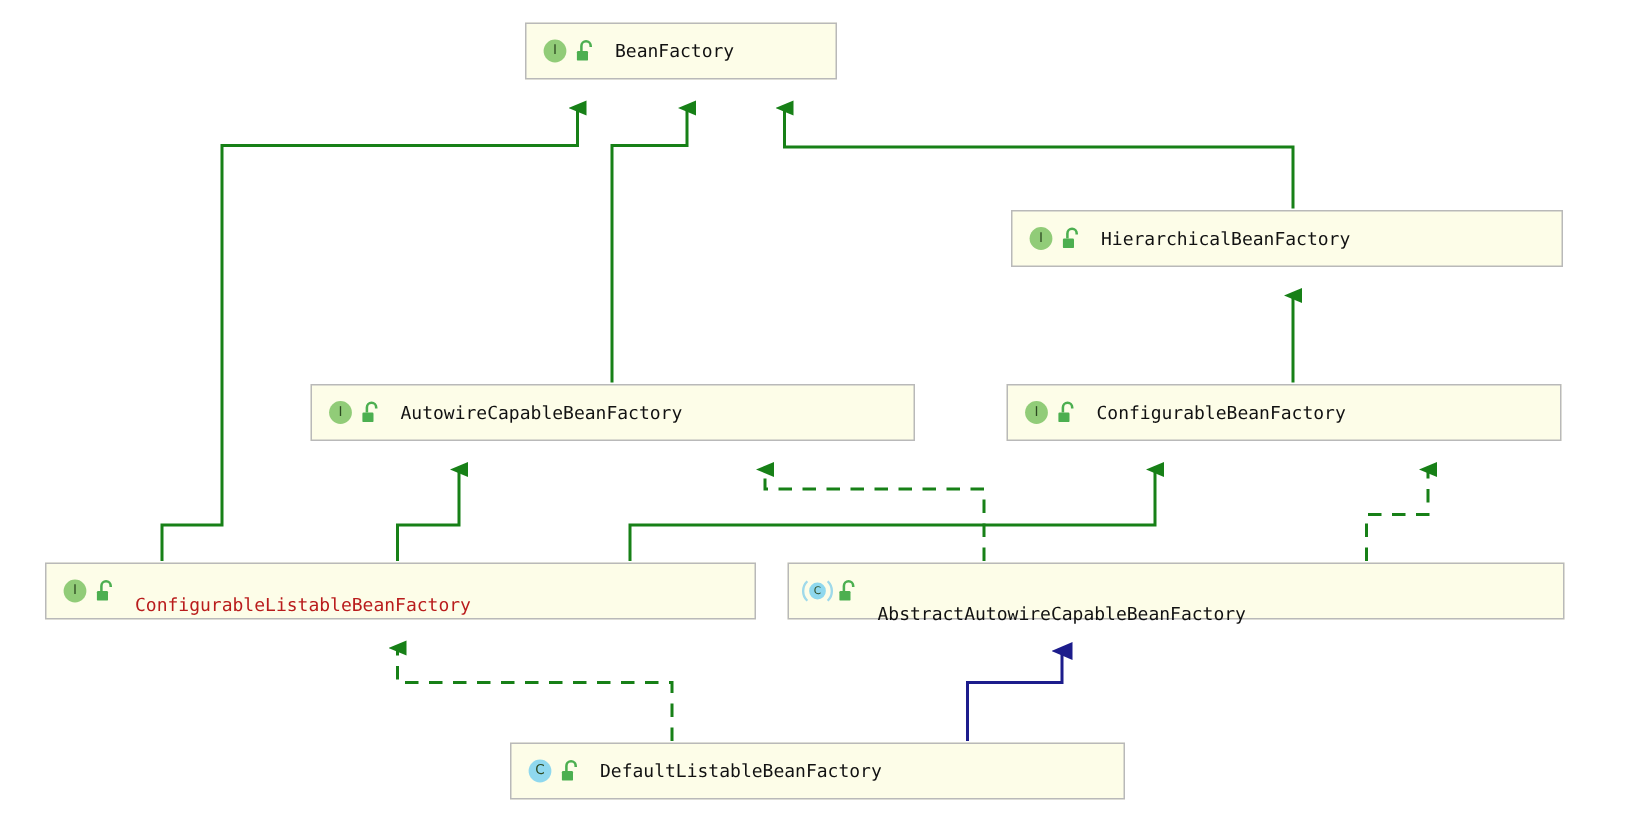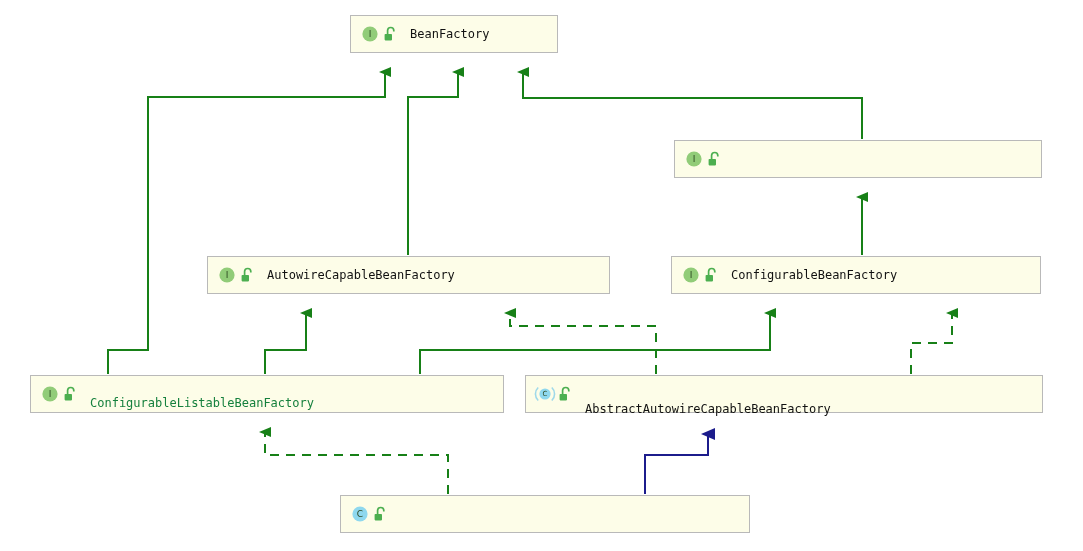--- a/index.html
+++ b/index.html
@@ -107,20 +107,21 @@
         <span class="node-icon-wrap">
           <svg class="type-icon" viewBox="0 0 22 22">
             <circle cx="11" cy="11" r="7.6" fill="#91cc78"></circle>
             <text x="11" y="11" text-anchor="middle" dominant-baseline="central" font-family="&quot;DejaVu Sans&quot;, sans-serif" font-size="9" fill="#2d4a22">I</text>
           </svg>
           <svg class="vis-icon" viewBox="0 0 15 16">
             <path d="M4.6,8 L4.6,4.6 A3.1,3.1 0 0 1 10.8,4.6 L10.8,5.4" fill="none" stroke="#4caf50" stroke-width="1.7"></path>
             <rect x="1.6" y="8" width="7.4" height="6.4" rx="0.8" fill="#4caf50"></rect>
           </svg>
         </span>
+        <span class="node-label" style="color: rgb(17, 17, 17);">HierarchicalBeanFactory</span>
       </div>
       <div class="node" style="left: 207px; top: 256px; width: 403px; background: rgb(253, 253, 232); border-color: rgb(185, 185, 185);">
         <span class="node-icon-wrap">
           <svg class="type-icon" viewBox="0 0 22 22">
             <circle cx="11" cy="11" r="7.6" fill="#91cc78"></circle>
             <text x="11" y="11" text-anchor="middle" dominant-baseline="central" font-family="&quot;DejaVu Sans&quot;, sans-serif" font-size="9" fill="#2d4a22">I</text>
           </svg>
           <svg class="vis-icon" viewBox="0 0 15 16">
             <path d="M4.6,8 L4.6,4.6 A3.1,3.1 0 0 1 10.8,4.6 L10.8,5.4" fill="none" stroke="#4caf50" stroke-width="1.7"></path>
             <rect x="1.6" y="8" width="7.4" height="6.4" rx="0.8" fill="#4caf50"></rect>
@@ -145,21 +146,21 @@
         <span class="node-icon-wrap">
           <svg class="type-icon" viewBox="0 0 22 22">
             <circle cx="11" cy="11" r="7.6" fill="#91cc78"></circle>
             <text x="11" y="11" text-anchor="middle" dominant-baseline="central" font-family="&quot;DejaVu Sans&quot;, sans-serif" font-size="9" fill="#2d4a22">I</text>
           </svg>
           <svg class="vis-icon" viewBox="0 0 15 16">
             <path d="M4.6,8 L4.6,4.6 A3.1,3.1 0 0 1 10.8,4.6 L10.8,5.4" fill="none" stroke="#4caf50" stroke-width="1.7"></path>
             <rect x="1.6" y="8" width="7.4" height="6.4" rx="0.8" fill="#4caf50"></rect>
           </svg>
         </span>
-        <span class="node-label" style="color: #15803d; margin-top: 18px;">ConfigurableListableBeanFactory</span>
+        <span class="node-label" style="color: #b91c1c; margin-top: 18px;">ConfigurableListableBeanFactory</span>
       </div>
       <div class="node" style="left: 525px; top: 375px; width: 518px; background: rgb(253, 253, 232); border-color: rgb(185, 185, 185);">
         <span class="node-icon-wrap">
           <svg class="type-icon" viewBox="0 0 22 22">
             <path d="M4.2,4.5 A9,9 0 0 0 4.2,17.5" fill="none" stroke="#9fd9ea" stroke-width="1.6"></path>
             <path d="M17.8,4.5 A9,9 0 0 1 17.8,17.5" fill="none" stroke="#9fd9ea" stroke-width="1.6"></path>
             <circle cx="11" cy="11" r="5.6" fill="#8fd8ee"></circle>
             <text x="11" y="11" text-anchor="middle" dominant-baseline="central" font-family="&quot;DejaVu Sans&quot;, sans-serif" font-size="7" fill="#2d4a22">C</text>
           </svg>
           <svg class="vis-icon" viewBox="0 0 15 16">
@@ -173,16 +174,17 @@
         <span class="node-icon-wrap">
           <svg class="type-icon" viewBox="0 0 22 22">
             <circle cx="11" cy="11" r="7.6" fill="#8fd8ee"></circle>
             <text x="11" y="11" text-anchor="middle" dominant-baseline="central" font-family="&quot;DejaVu Sans&quot;, sans-serif" font-size="9" fill="#2d4a22">C</text>
           </svg>
           <svg class="vis-icon" viewBox="0 0 15 16">
             <path d="M4.6,8 L4.6,4.6 A3.1,3.1 0 0 1 10.8,4.6 L10.8,5.4" fill="none" stroke="#4caf50" stroke-width="1.7"></path>
             <rect x="1.6" y="8" width="7.4" height="6.4" rx="0.8" fill="#4caf50"></rect>
           </svg>
         </span>
+        <span class="node-label" style="color: rgb(17, 17, 17);">DefaultListableBeanFactory</span>
       </div>
     </div>
 
 </div>
 
 </body></html>

